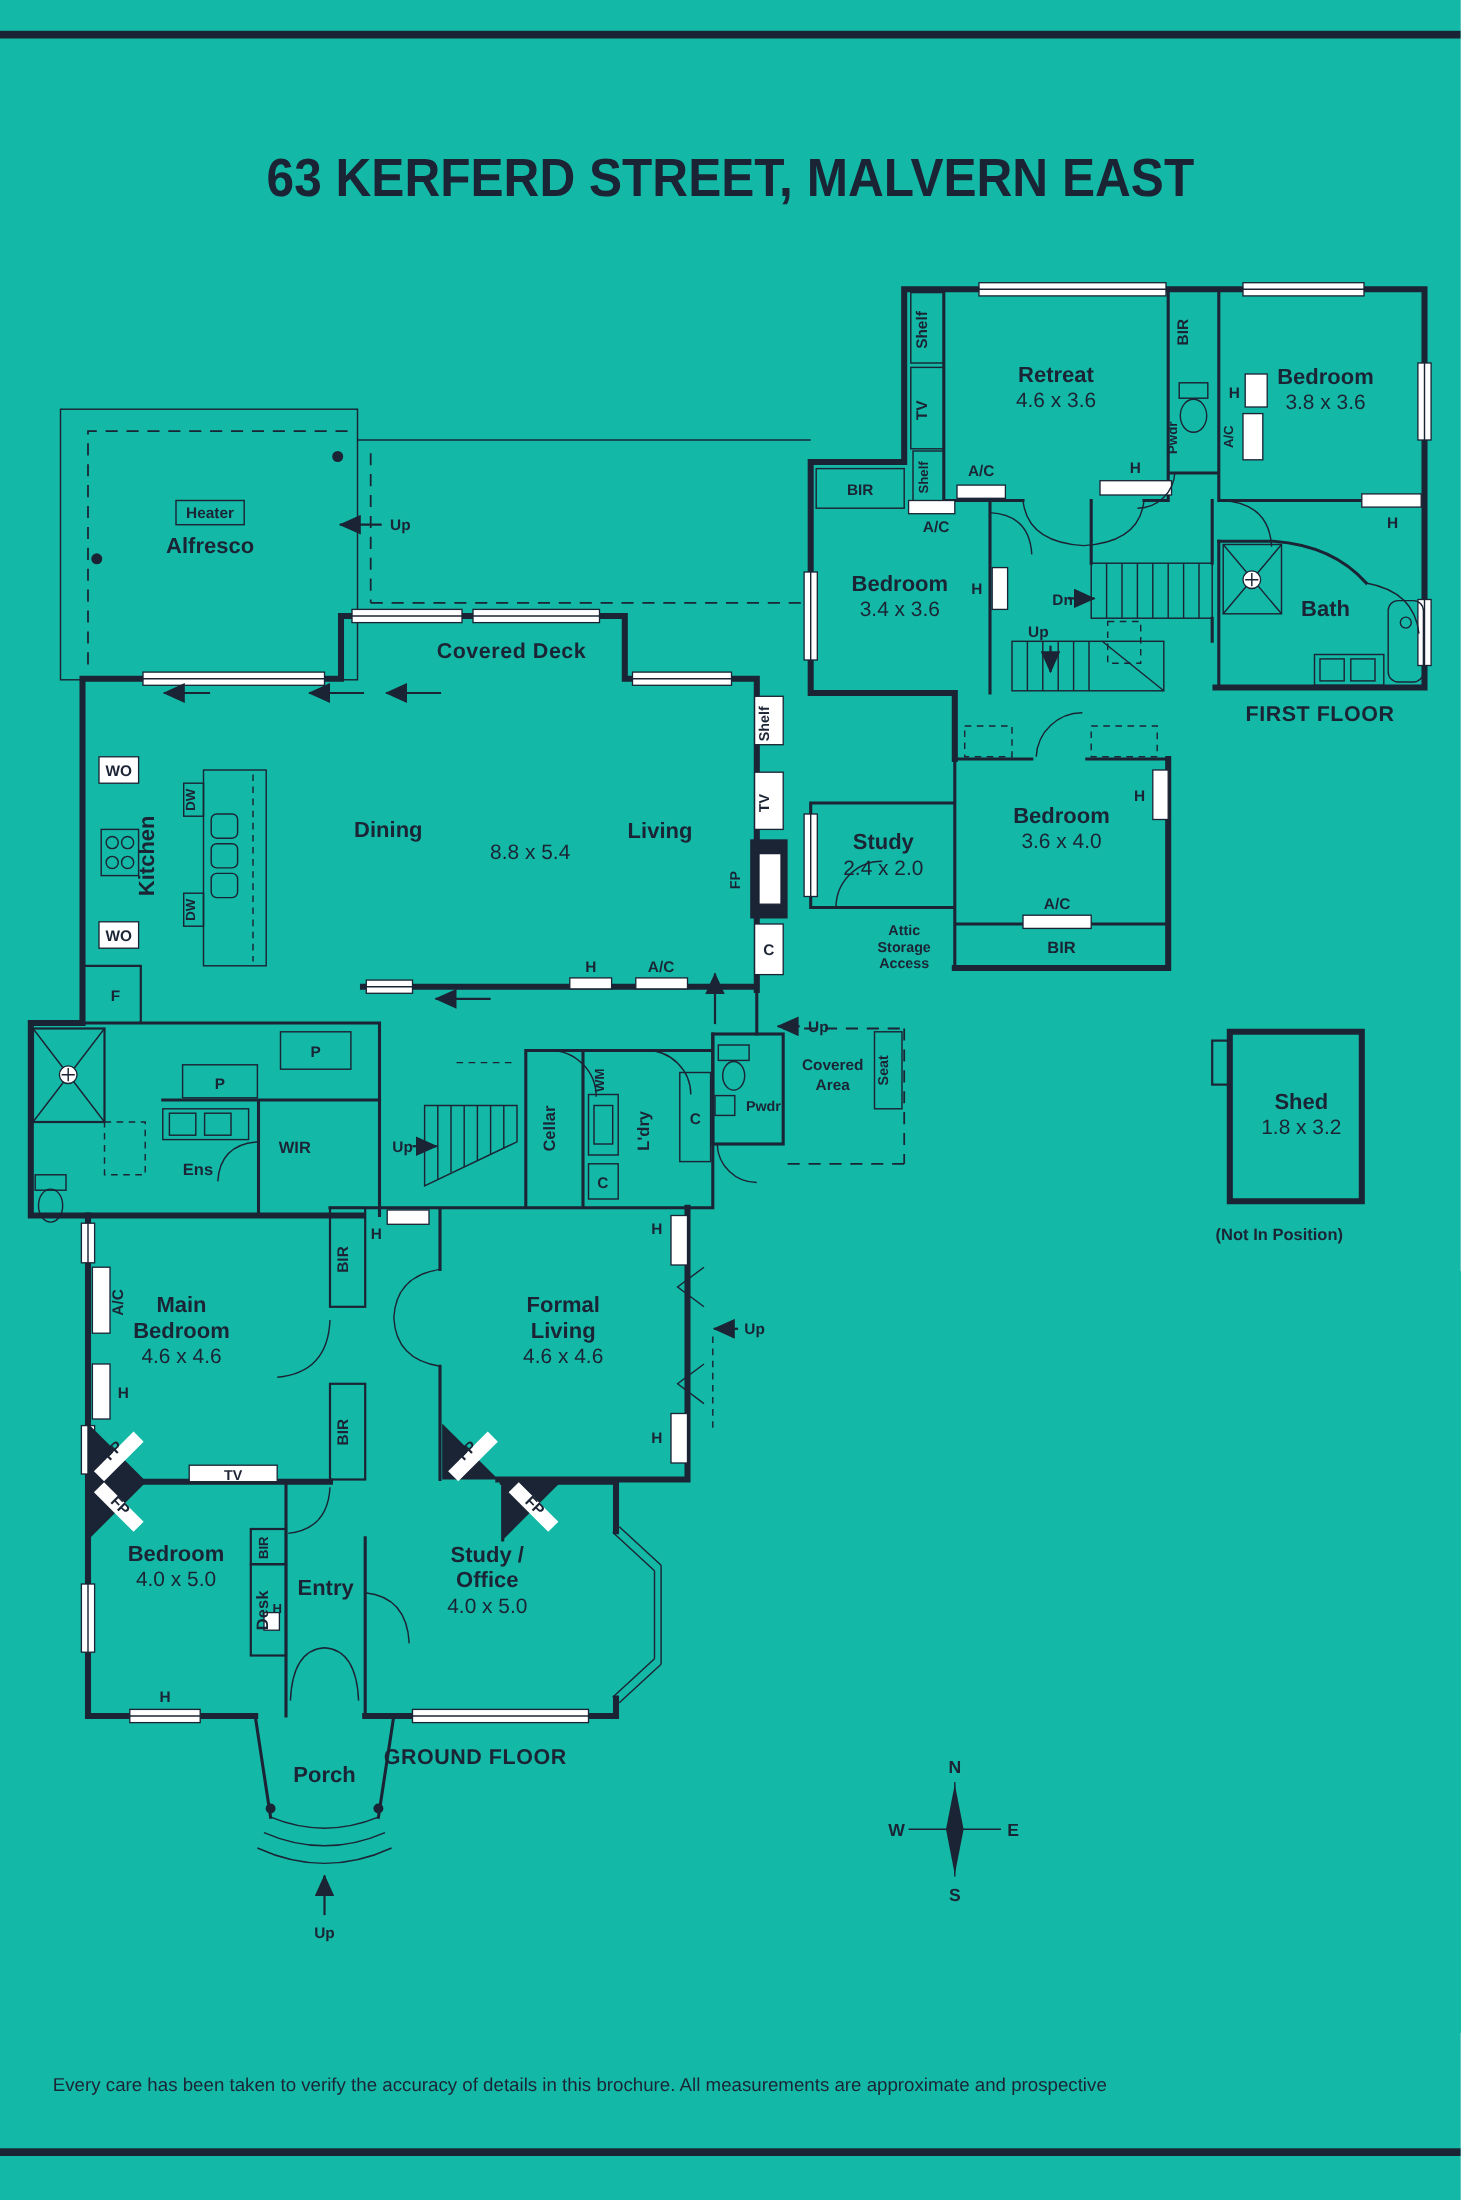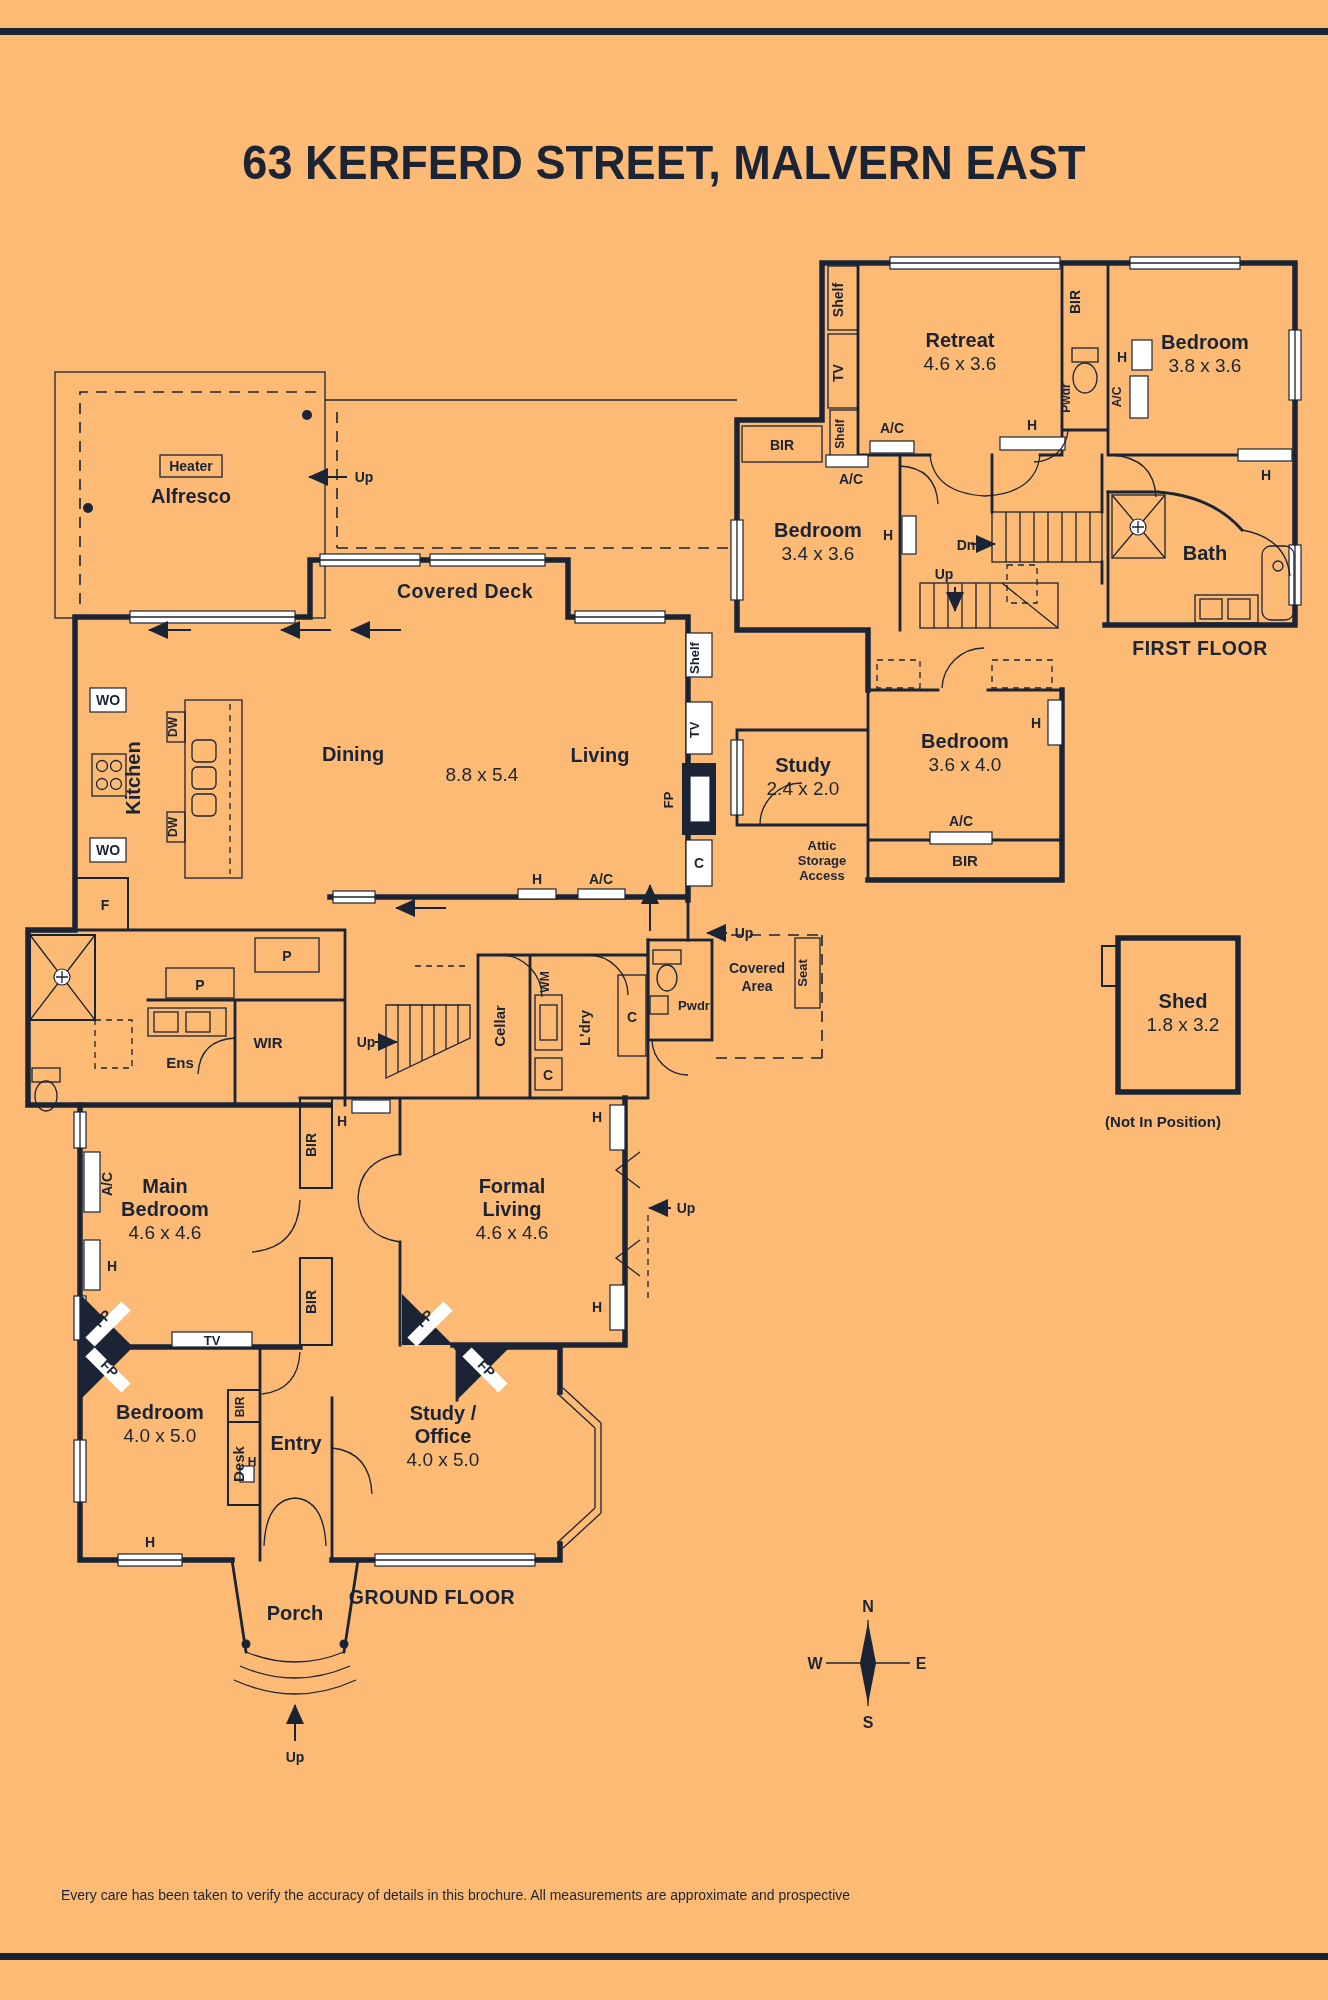--- a/index.html
+++ b/index.html
@@ -1,25 +1,25 @@
 <!DOCTYPE html>
 <html><head>
 <meta charset="utf-8">
 <style>
   html,body{margin:0;padding:0;background:#e8e8e8;}
-  .page{position:relative;width:1328px;height:2000px;background:#fdba74;margin:0 auto;overflow:hidden;
+  .page{position:relative;width:1328px;height:2000px;background:#14b8a6;margin:0 auto;overflow:hidden;
         font-family:"Liberation Sans",sans-serif;color:#1b2434;}
   .bar{position:absolute;left:0;width:1328px;height:7px;background:#1b2434;}
   .bar.top{top:28px;}
   .bar.bottom{top:1953px;}
   .title{position:absolute;top:134px;left:0;width:1328px;text-align:center;
          font-size:49px;font-weight:800;letter-spacing:0px;color:#1b2434;
          transform:scaleX(.92);}
   .plan{position:absolute;left:0;top:0;}
-  .disc{position:absolute;left:61px;top:1884px;width:1220px;font-size:14px;line-height:23px;
+  .disc{position:absolute;left:48px;top:1884px;width:1220px;font-size:17px;line-height:23px;
         font-weight:500;color:#1b2434;}
   
   .s5{stroke:#1b2434;stroke-width:5.5;fill:none;stroke-linecap:square}
   .s3{stroke:#1b2434;stroke-width:2.8;fill:none;stroke-linecap:square}
   .s2{stroke:#1b2434;stroke-width:2;fill:none;stroke-linecap:square}
   .s1{stroke:#1b2434;stroke-width:1.3;fill:none}
   .sd{stroke:#1b2434;stroke-width:1.6;fill:none;stroke-dasharray:11 8}
   .sd2{stroke:#1b2434;stroke-width:1.3;fill:none;stroke-dasharray:6 5}
   .wf{fill:#ffffff;stroke:#1b2434;stroke-width:1.2}
   .ink{fill:#1b2434;stroke:none}

